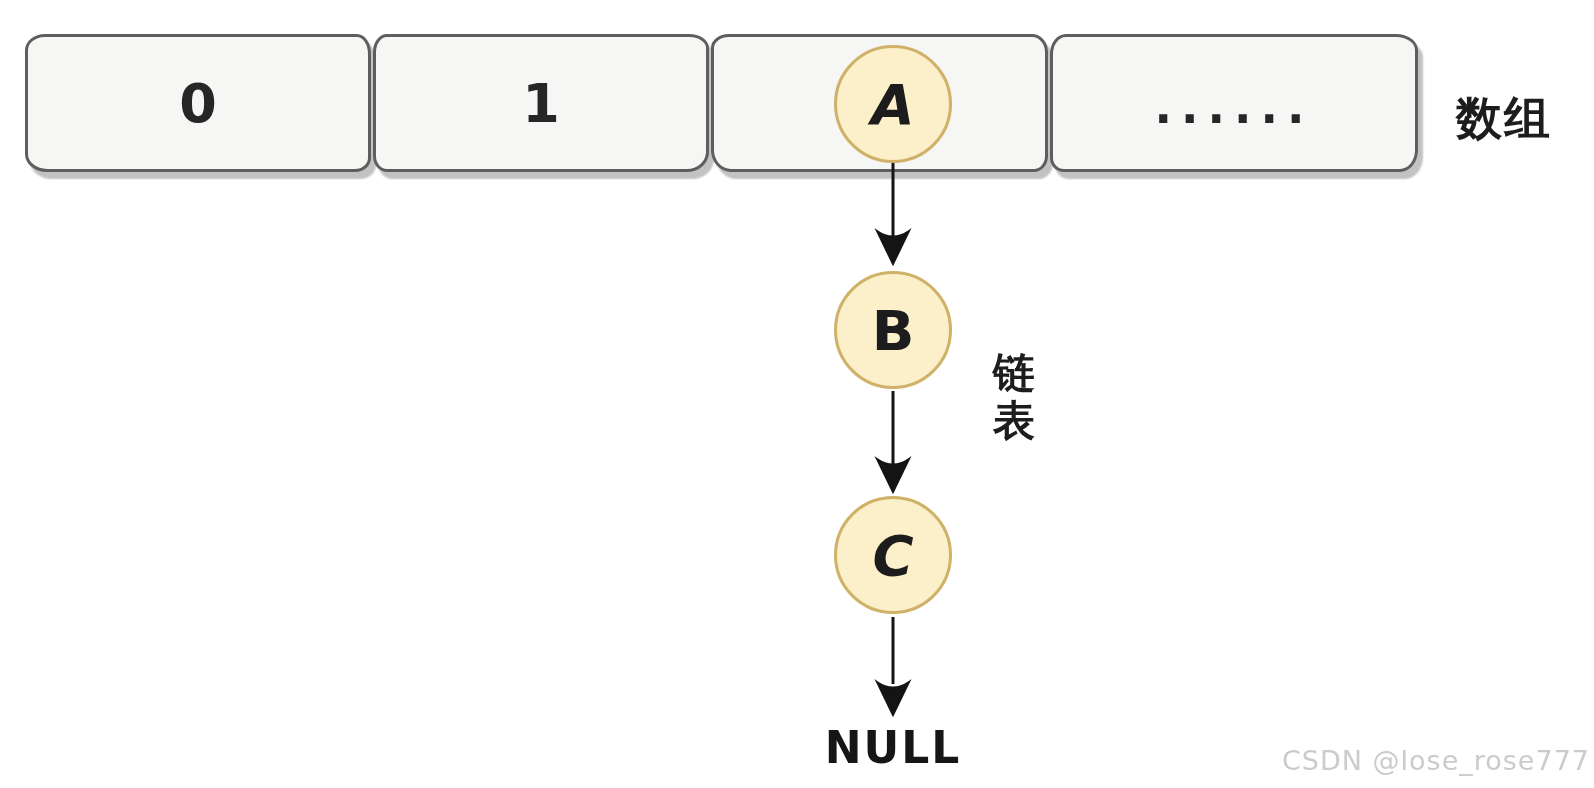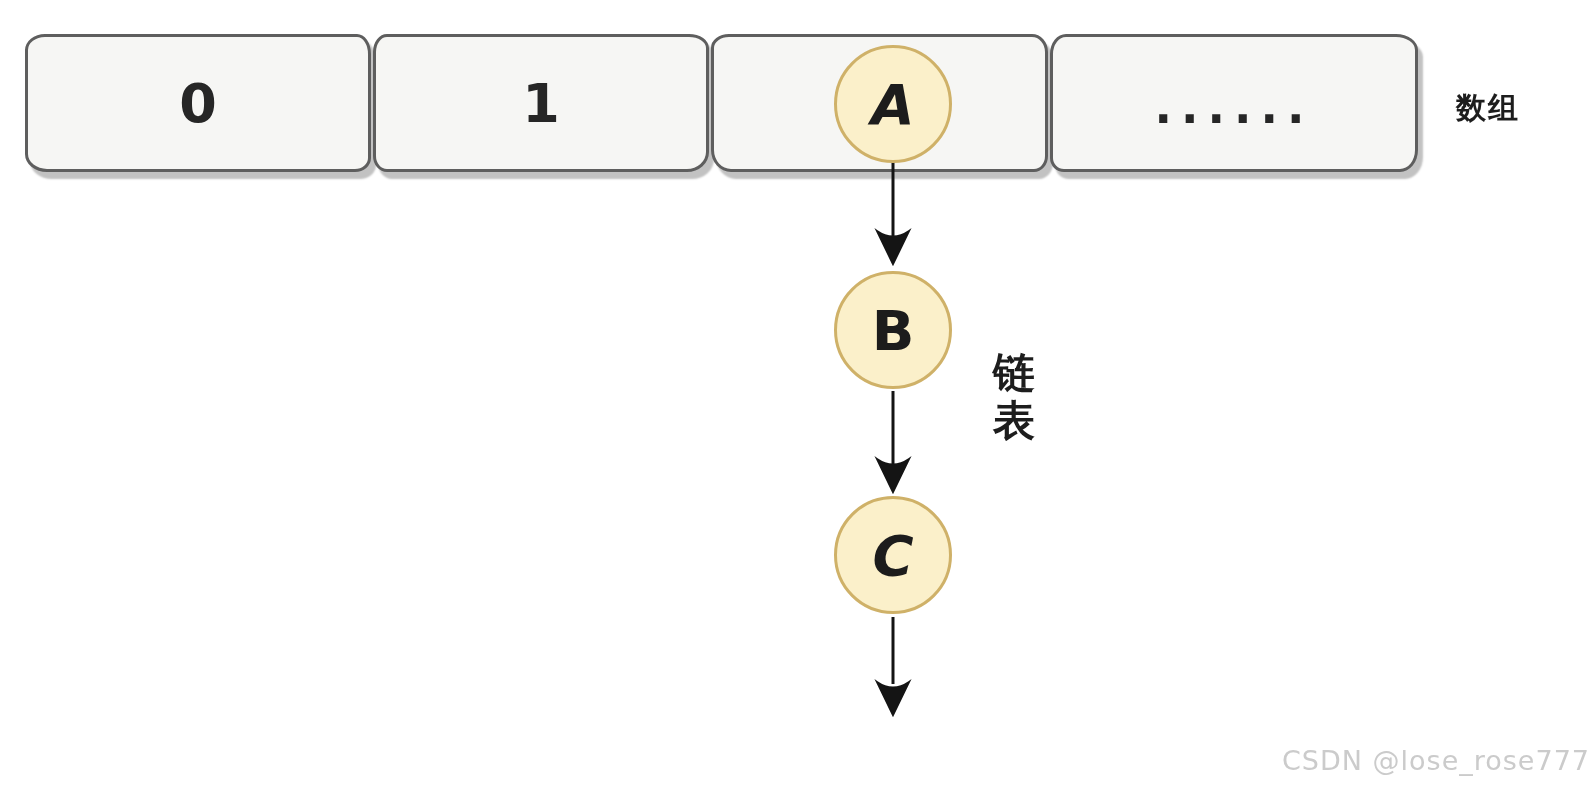--- a/index.html
+++ b/index.html
@@ -80,21 +80,21 @@
 
   
   .zh-label {
     position: absolute;
     color: #1d1d1d;
     font-weight: 700;
   }
   #label-array {
     left: 1456px;
     top: 88px;
-    font-size: 30px;
+    font-size: 46px;
     letter-spacing: 2px;
   }
   #label-list {
     left: 993px;
     top: 349px;
     width: 46px;
     font-size: 42px;
     line-height: 1.15;
     word-break: break-all;
     text-align: left;
@@ -157,16 +157,17 @@
   </div>
   <div class="node" id="nodeB">
     <span>B</span>
   </div>
   <div class="node slant" id="nodeC">
     <span>C</span>
   </div>
 
   <div class="zh-label" id="label-array">数组</div>
   <div class="zh-label" id="label-list">链表</div>
+  <div id="label-null">NULL</div>
 
   <div id="watermark">CSDN @lose_rose777</div>
 
 </div>
 
 </body></html>

